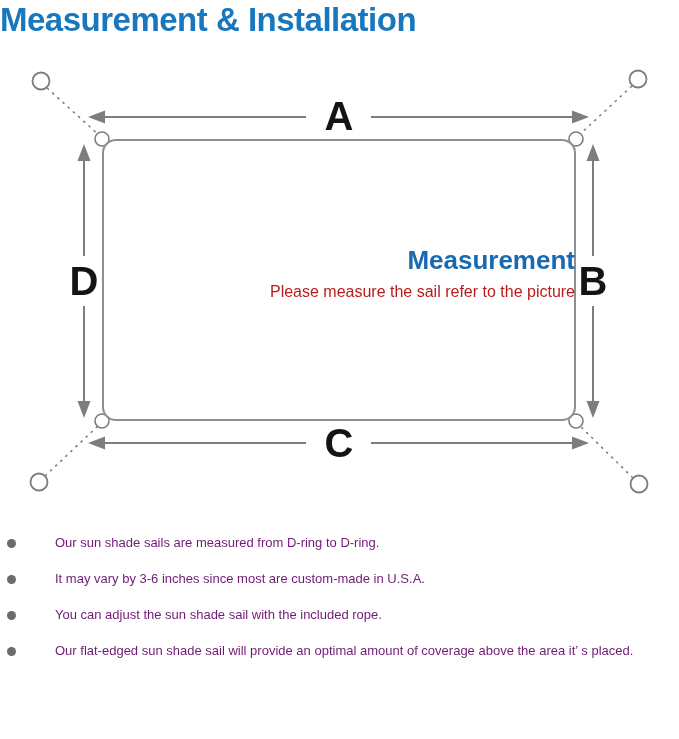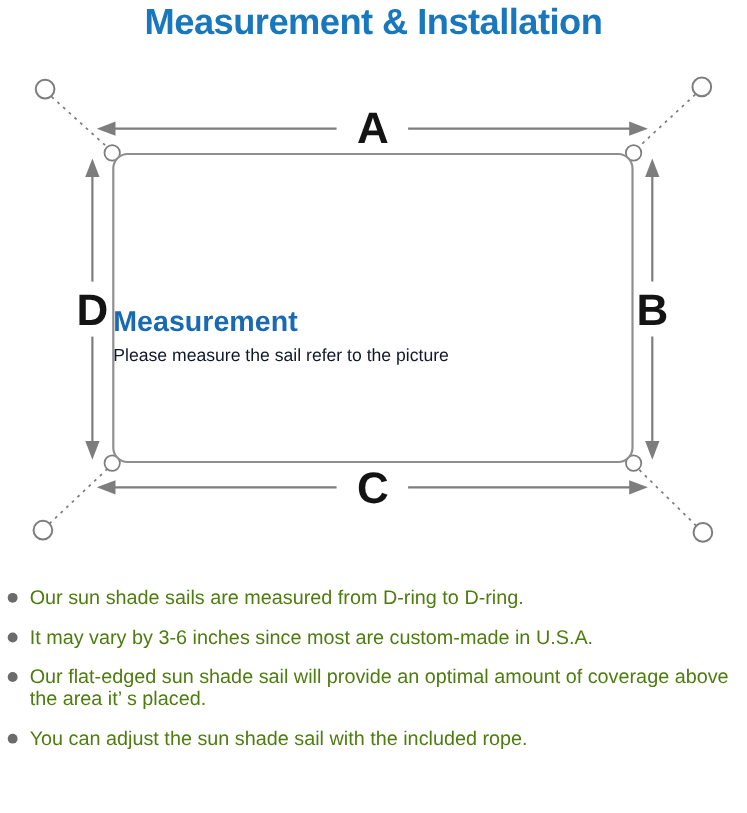--- a/index.html
+++ b/index.html
@@ -5,47 +5,47 @@
   html,body{margin:0;padding:0;background:#fff;}
   .page{
     position:relative;
     width:679px;height:739px;
     background:#fff;
     overflow:hidden;
     font-family:"Liberation Sans", sans-serif;
   }
   .title{
     position:absolute;top:0;left:0;width:679px;height:40px;
-    margin:0;text-align:center;
+    margin:0;text-align:left;
     font-size:33px;font-weight:bold;line-height:40px;
     color:#1877bd;letter-spacing:-0.5px;
   }
   .diagram-svg{position:absolute;top:0;left:0;}
   .center-text{
     position:absolute;left:103px;top:245px;width:472px;
-    text-align:left;pointer-events:none;margin-top:32px;
+    text-align:right;pointer-events:none;
   }
   .center-text h2{
     margin:0;font-size:26px;font-weight:bold;color:#1a6ab1;
   }
   .center-text p{
-    margin:7px 0 0 0;font-size:16px;color:#0f172a;
+    margin:7px 0 0 0;font-size:16px;color:#b91c1c;
   }
   .dim-label{
     font-family:"Liberation Sans", sans-serif;
     font-size:40px;font-weight:bold;fill:#141414;
   }
   .notes{
     position:absolute;left:7px;top:533px;width:660px;
     list-style:none;margin:0;padding:0;
   }
   .notes li{
     display:flex;align-items:flex-start;
     margin:0 0 16px 0;
-    color:#4d7c0f;font-size:18px;line-height:20px;
+    color:#701a75;font-size:13px;line-height:20px;gap:28px;
   }
   .bullet-dot{
     flex:0 0 auto;width:9px;height:9px;border-radius:50%;
     background:#6b6b6b;margin:6px 11px 0 0;
   }
   .note-text{max-width:640px;}
 </style>
 </head>
 <body>
 
@@ -120,21 +120,21 @@
     <li>
       <span class="bullet-dot"></span>
       <span class="note-text">Our sun shade sails are measured from D-ring to D-ring.</span>
     </li>
     <li>
       <span class="bullet-dot"></span>
       <span class="note-text">It may vary by 3-6 inches since most are custom-made in U.S.A.</span>
     </li>
     <li>
       <span class="bullet-dot"></span>
-      <span class="note-text">Our flat-edged sun shade sail will provide an optimal amount of coverage above the area it’ s placed.</span>
+      <span class="note-text">You can adjust the sun shade sail with the included rope.</span>
     </li>
     <li>
       <span class="bullet-dot"></span>
-      <span class="note-text">You can adjust the sun shade sail with the included rope.</span>
+      <span class="note-text">Our flat-edged sun shade sail will provide an optimal amount of coverage above the area it’ s placed.</span>
     </li>
   </ul>
 
 </div>
 
 </body></html>

